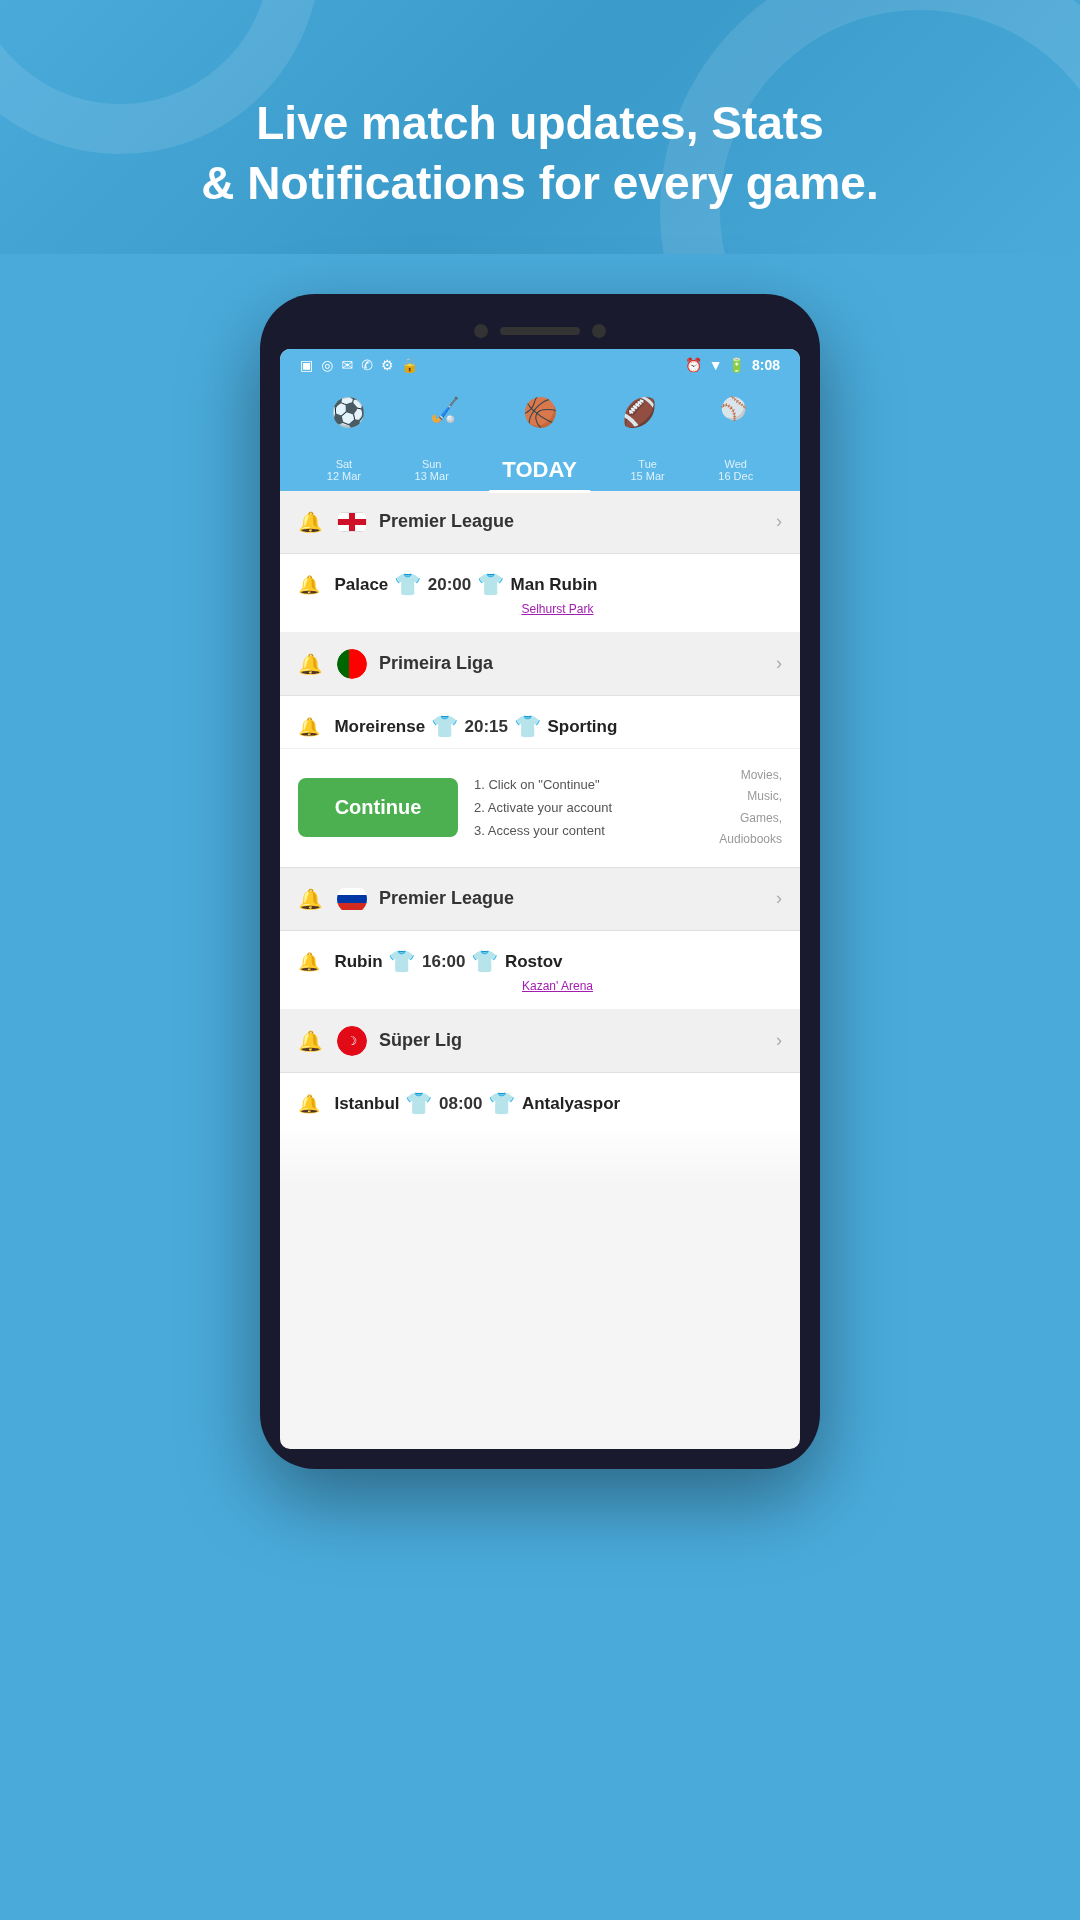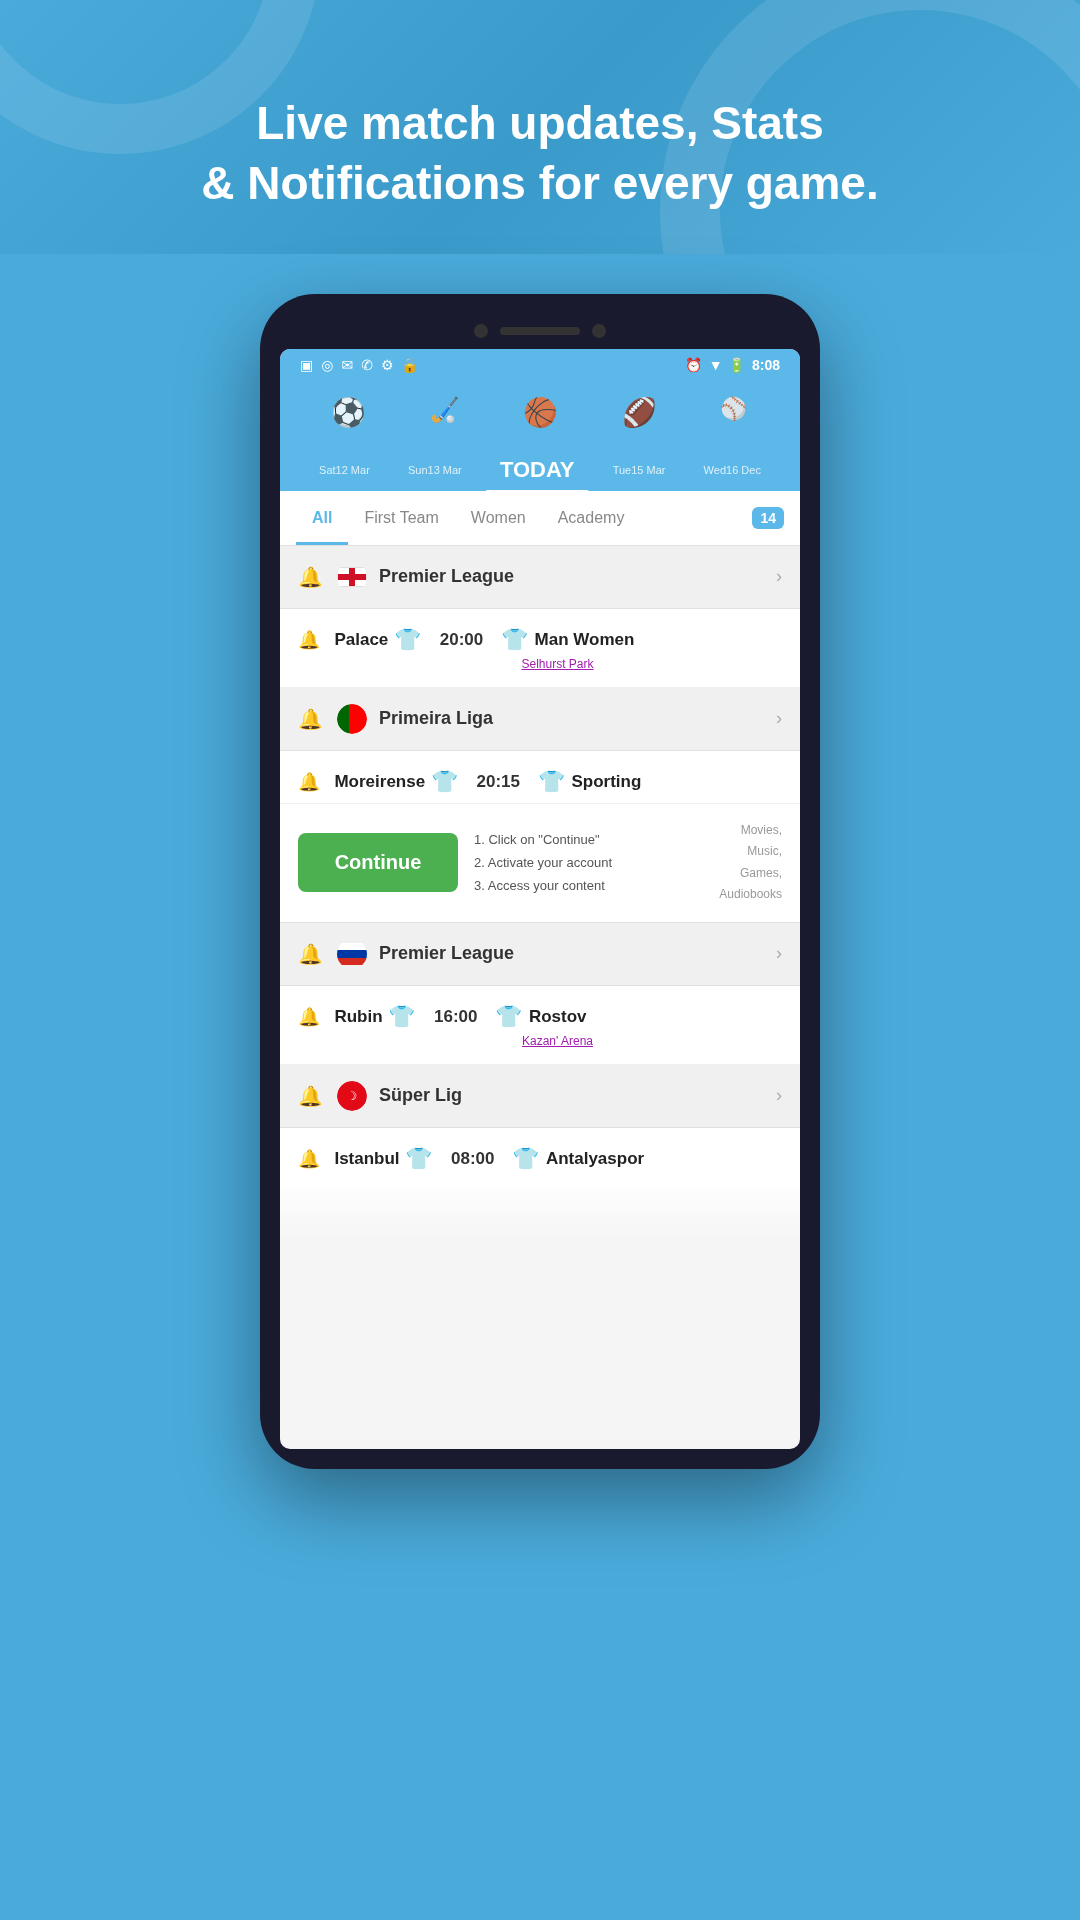--- a/index.html
+++ b/index.html
@@ -147,21 +147,21 @@
     
     .date-nav {
       background: #5bb8e8;
       display: flex;
       justify-content: space-around;
       align-items: center;
       padding: 8px 0 0;
     }
     .date-item {
       display: flex;
-      flex-direction: row;
+      flex-direction: column;
       align-items: center;
       color: white;
       padding: 8px 14px;
       font-size: 15px;
       opacity: 0.8;
       cursor: pointer;
       position: relative;
     }
     .date-item.active {
       opacity: 1;
@@ -278,21 +278,21 @@
       color: #222;
     }
     .match-kit {
       font-size: 22px;
       margin: 0 6px;
     }
     .match-time {
       font-size: 17px;
       font-weight: 700;
       color: #333;
-      margin: 0 12px;
+      margin: 0 0;
     }
     .match-venue {
       font-size: 12px;
       color: #a21caf;
       text-decoration: underline;
       width: 100%;
       text-align: center;
       padding: 4px 0 8px 35px;
     }
 
@@ -448,53 +448,38 @@
             <span class="date-day">Tue</span>
             <span class="date-mar">15 Mar</span>
           </div>
           <div class="date-item">
             <span class="date-day">Wed</span>
             <span class="date-mar">16 Dec</span>
           </div>
         </div>
       </div>
 
-      <div class="filter-tabs">
-        <div class="filter-tab active">
-          <span>All</span>
-        </div>
-        <div class="filter-tab">
-          <span>First Team</span>
-        </div>
-        <div class="filter-tab">
-          <span>Women</span>
-        </div>
-        <div class="filter-tab">
-          <span>Academy</span>
-        </div>
-        <div class="filter-badge">14</div>
-      </div>
 
       <div class="league-row">
         <span class="league-bell">🔔</span>
         <div class="league-flag">
           <div class="eng-cross"></div>
         </div>
         <span class="league-name">Premier League</span>
         <span class="league-arrow">›</span>
       </div>
 
       <div class="match-row">
         <div class="match-main">
           <span class="match-bell">🔔</span>
           <span class="match-team">Palace</span>
           <span class="match-kit" style="color:#CC0000;">👕</span>
           <span class="match-time">20:00</span>
           <span class="match-kit" style="color:#6CADDF;">👕</span>
-          <span class="match-team">Man Women</span>
+          <span class="match-team">Man Rubin</span>
         </div>
         <span class="match-venue">Selhurst Park</span>
       </div>
 
       <div class="league-row">
         <span class="league-bell">🔔</span>
         <div class="league-flag">
           <div class="pt-flag">
             <div class="pt-green"></div>
             <div class="pt-red"></div>

